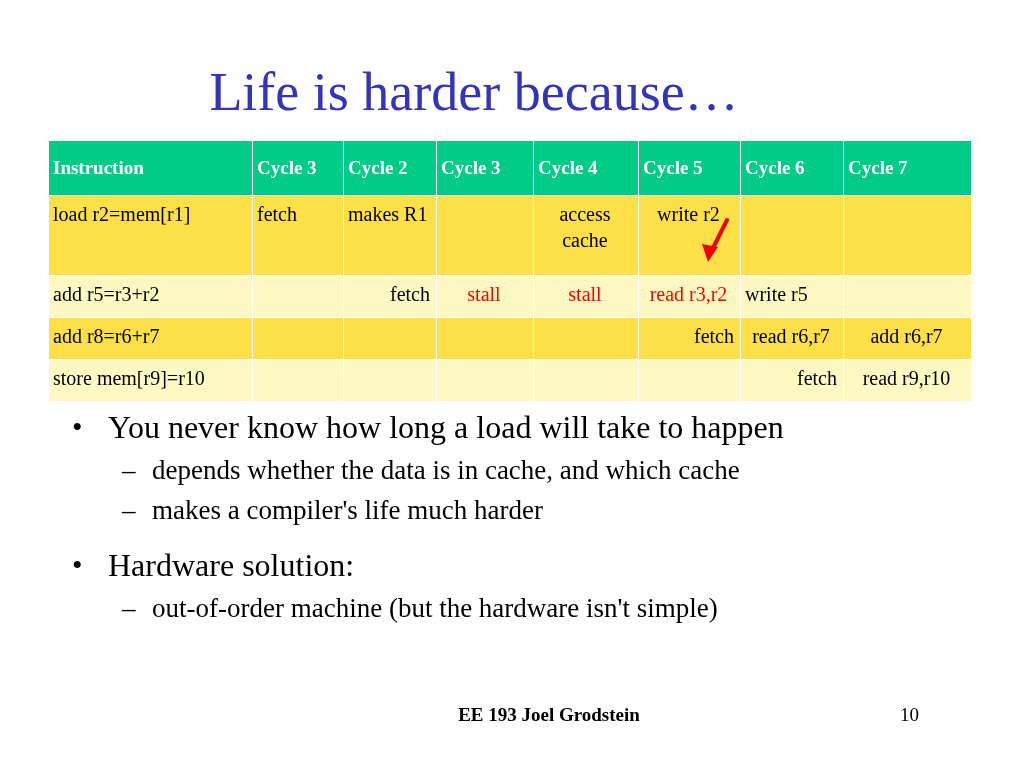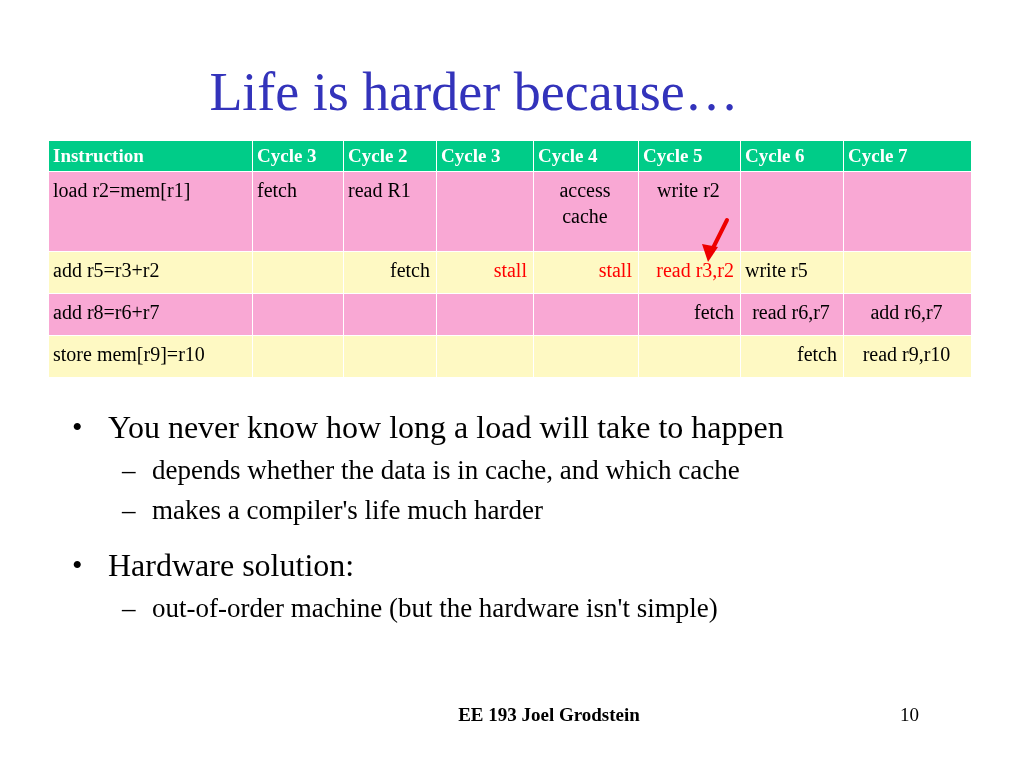--- a/index.html
+++ b/index.html
@@ -37,21 +37,21 @@
     left: 48px;
     top: 140px;
     width: 915px;
     border-collapse: separate;
     border-spacing: 1px 1px;
     table-layout: fixed;
     font-size: 19px;
   }
   #pipeline-table th,
   #pipeline-table td {
-    padding: 0;
+    padding: 12px;
     margin: 0;
     vertical-align: top;
     font-weight: normal;
   }
   #pipeline-table thead th {
     background: #00cc88;
     color: #ffffff;
     font-family: "Liberation Serif", "DejaVu Serif", serif;
     font-weight: bold;
     font-size: 19px;
@@ -63,27 +63,27 @@
     overflow: hidden;
   }
   #pipeline-table tbody td {
     font-family: "Liberation Serif", "DejaVu Serif", serif;
     font-size: 20px;
     line-height: 26px;
     padding: 5px 6px 0 4px;
     overflow: hidden;
   }
   
-  tr.row-dark td  { background: #f9a8d4; }
+  tr.row-dark td  { background: #fde047; }
   tr.row-light td { background: #fef9c3; }
 
   td.c-left   { text-align: left;   }
   td.c-center { text-align: center; }
   td.c-right  { text-align: right;  }
-  td.stallcell { color: #ff0000; text-align: right; }
+  td.stallcell { color: #ff0000; }
   td.two-line { line-height: 26px; }
 
   
   col.col-instr  { width: 203px; }
   col.col-c1     { width: 90px;  }
   col.col-c2     { width: 92px;  }
   col.col-c3     { width: 96px;  }
   col.col-c4     { width: 104px; }
   col.col-c5     { width: 101px; }
   col.col-c6     { width: 102px; }
@@ -191,21 +191,21 @@
       <th>Cycle 5</th>
       <th>Cycle 6</th>
       <th>Cycle 7</th>
     </tr>
   </thead>
   <tbody>
 
     <tr class="row-dark r-tall">
       <td class="c-left">load r2=mem[r1]</td>
       <td class="c-left">fetch</td>
-      <td class="c-left">read R1</td>
+      <td class="c-left">makes R1</td>
       <td class="c-center"></td>
       <td class="c-center two-line">access cache</td>
       <td class="c-center">write r2</td>
       <td class="c-center"></td>
       <td class="c-center"></td>
     </tr>
 
     <tr class="row-light r-short">
       <td class="c-left">add r5=r3+r2</td>
       <td class="c-center"></td>

